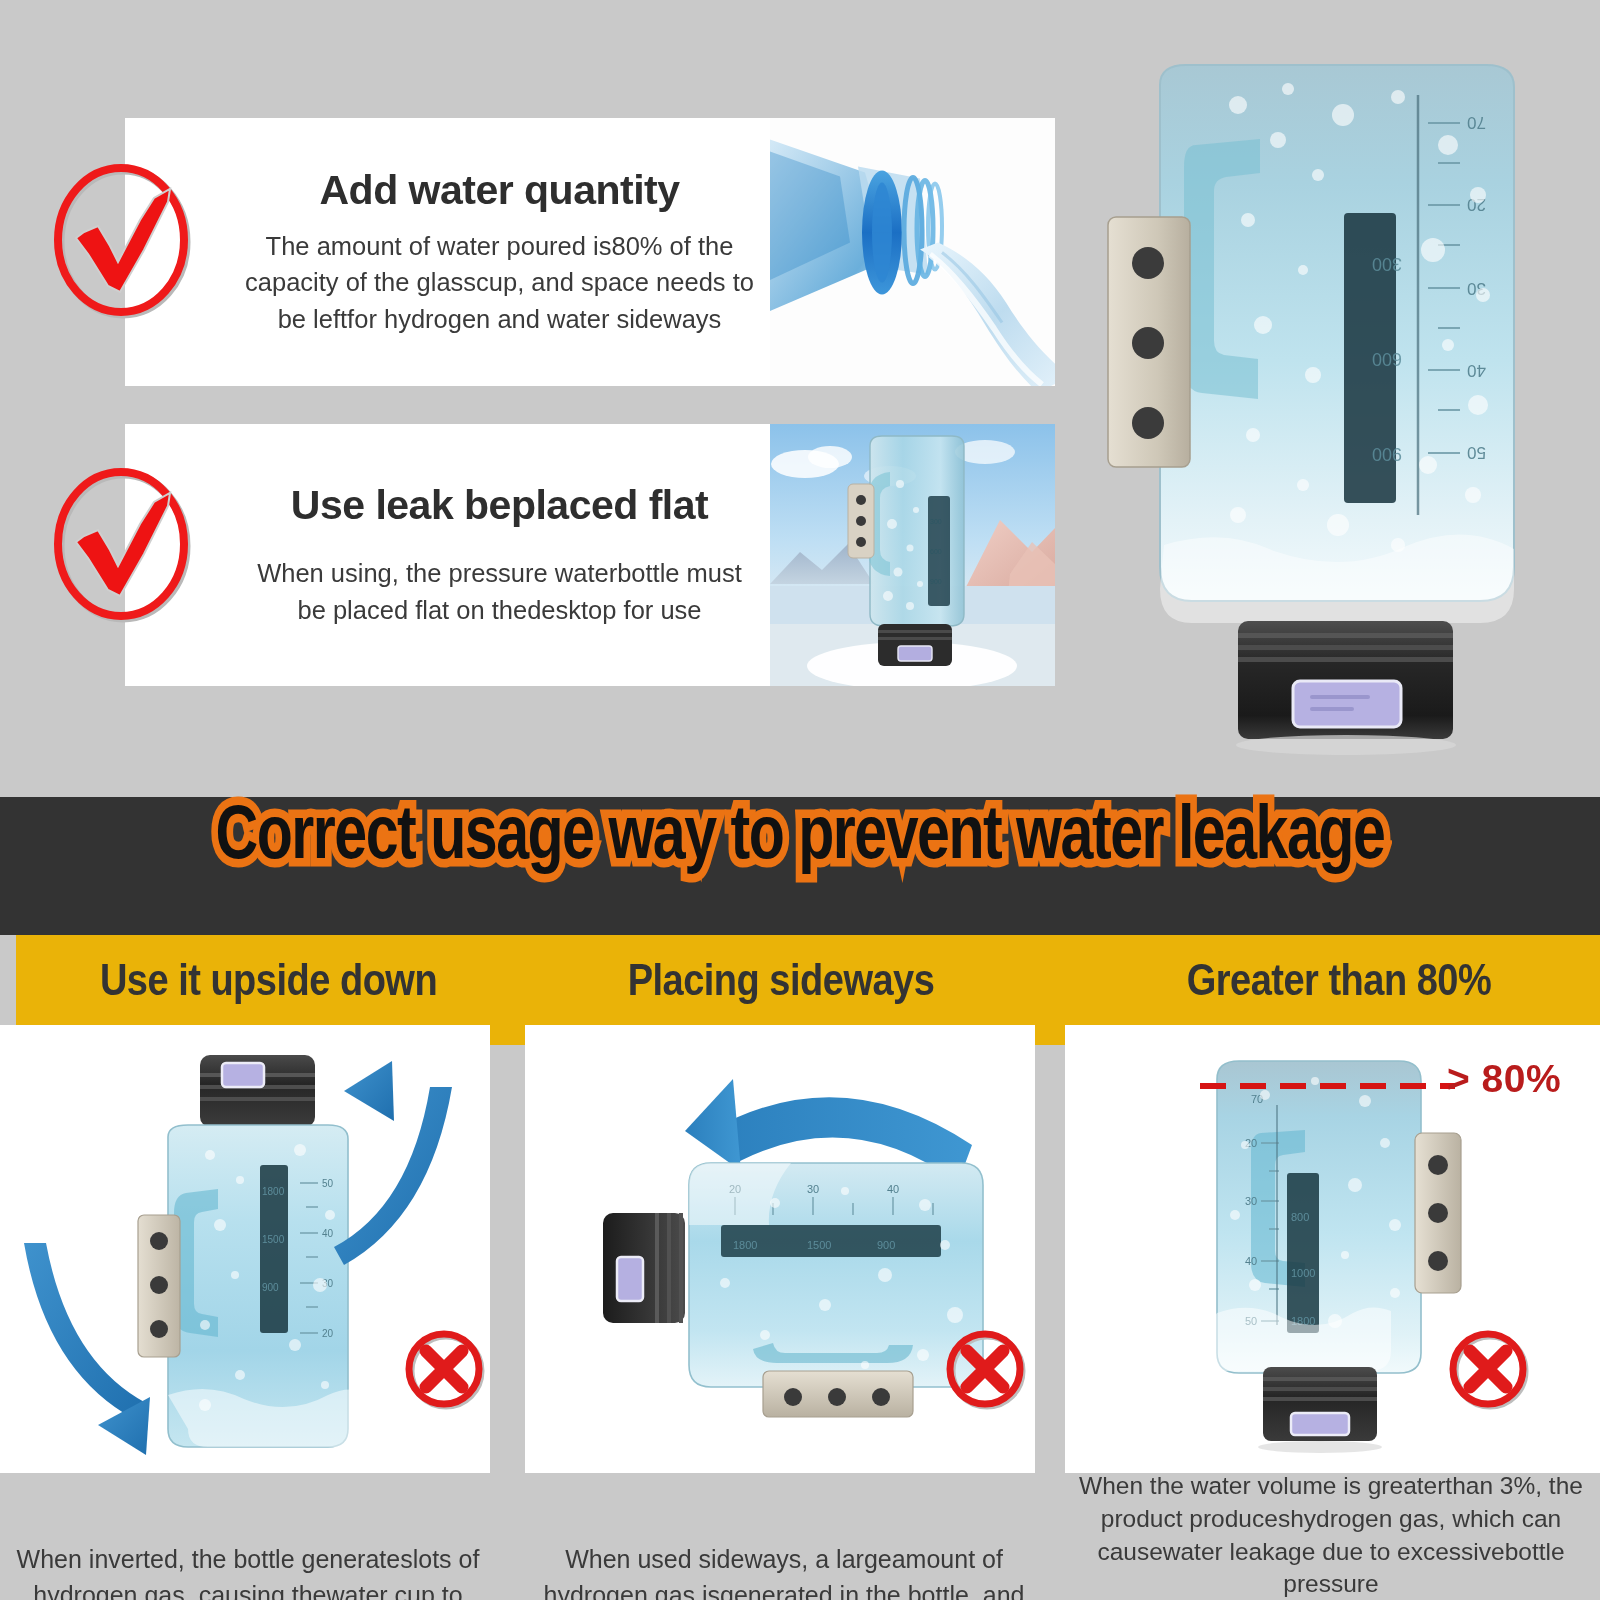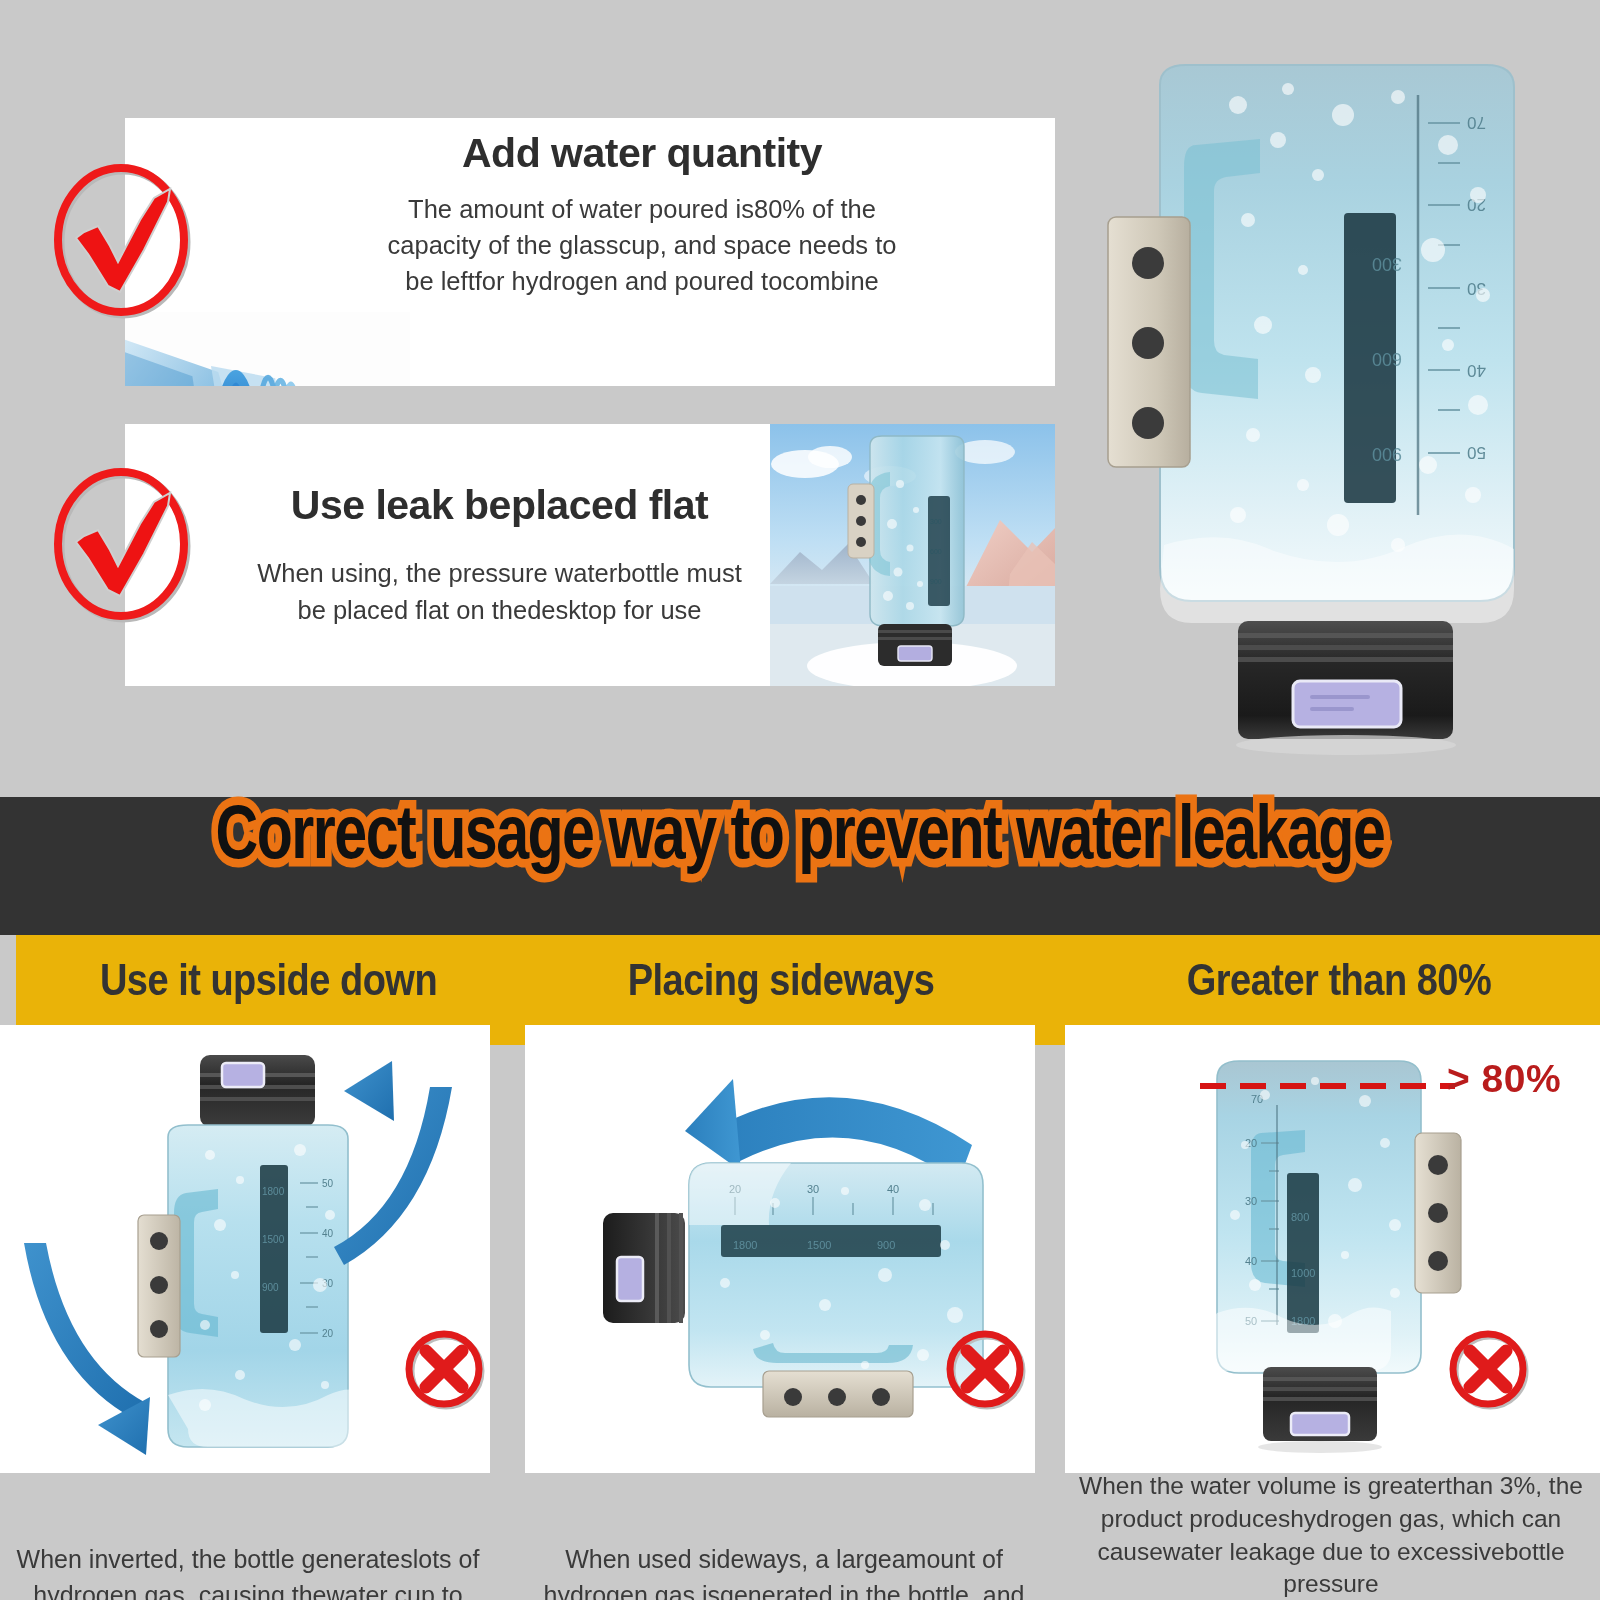--- a/index.html
+++ b/index.html
@@ -15,21 +15,21 @@
   
   .top-section{ position:absolute; left:0; top:0; width:1600px; height:797px; background:#c9c9c9; }
 
   .info-card{
     position:absolute;
     background:#ffffff;
     display:flex;
     align-items:stretch;
     overflow:hidden;
   }
-  #card-1{ left:125px; top:118px; width:930px; height:268px;flex-direction:column; }
+  #card-1{ left:125px; top:118px; width:930px; height:268px; }
   #card-2{ left:125px; top:424px; width:930px; height:262px; }
 
   .card-text{
     flex:1;
     padding:12px 16px 12px 120px;
     display:flex; flex-direction:column;
     justify-content:center;
     align-items:center;
   }
   .card-title{
@@ -148,21 +148,21 @@
 </head>
 <body>
 
 <div class="stage">
 
   <div class="top-section">
 
     <div class="info-card" id="card-1">
       <div class="card-text">
         <div class="card-title">Add water quantity</div>
-        <div class="card-body">The amount of water poured is80% of the capacity of the glasscup, and space needs to be leftfor hydrogen and poured tocombine</div>
+        <div class="card-body">The amount of water poured is80% of the capacity of the glasscup, and space needs to be leftfor hydrogen and water sideways</div>
       </div>
       <div class="card-photo">
         <div class="pour-photo">
           <svg viewBox="0 0 285 275" preserveAspectRatio="xMidYMid slice">
             <defs>
               <linearGradient id="btlG" x1="0" y1="0" x2="1" y2="1">
                 <stop offset="0" stop-color="#dff0fa"></stop>
                   <stop offset=".4" stop-color="#9ecbe8"></stop>
                 <stop offset=".75" stop-color="#5ea8d8"></stop>
                   <stop offset="1" stop-color="#cfe6f5"></stop>

